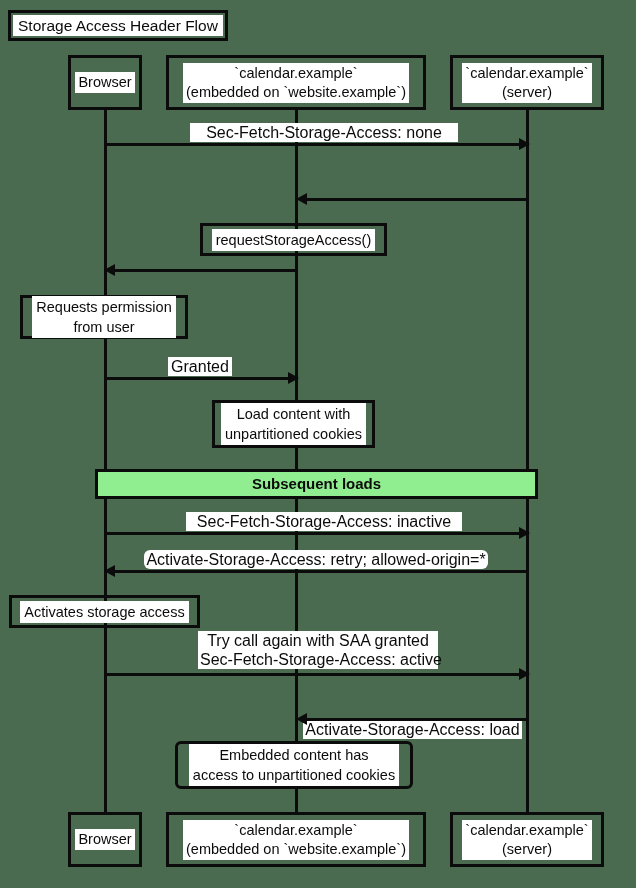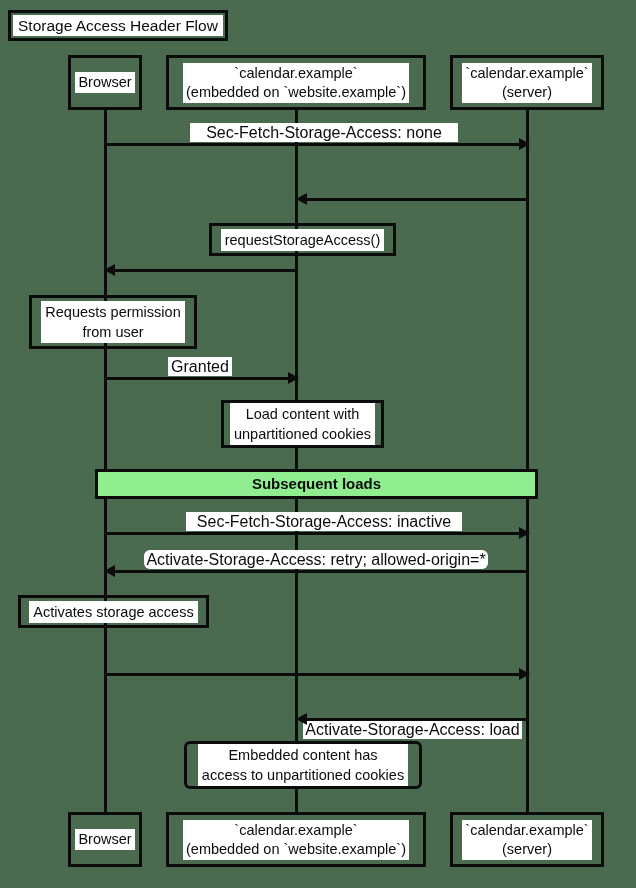--- a/index.html
+++ b/index.html
@@ -87,21 +87,20 @@
     padding: 0 2px;
   }
 
   
   .note-box {
     border: 3px solid #0b0b0b;
     background: transparent;
     display: flex;
     align-items: center;
     justify-content: center;
-    margin-left: 9px;
   }
   .note-box .note-text {
     display: block;
     background: #ffffff;
     color: #0b0b0b;
     font-size: 14.5px;
     line-height: 20px;
     text-align: center;
     white-space: pre;
     padding: 1px 4px;
@@ -156,21 +155,21 @@
 
   <div class="abs msg-line" style="left:307px; top:198px; width:221px;"></div>
   <div class="abs arrow-head left" style="left:296px; top:193px;"></div>
 
   <div class="abs note-box" style="left:200px; top:223px; width:187px; height:33px;">
     <span class="note-text">requestStorageAccess()</span>
   </div>
 
   <div class="abs msg-line" style="left:113px; top:269px; width:183px;"></div>
   <div class="abs arrow-head left" style="left:104px; top:264px;"></div>
-  <div class="abs note-box" style="left:20px; top:295px; width:168px; height:54px;">
+  <div class="abs note-box" style="left:20px; top:295px; width:168px; height:44px;">
     <span class="note-text">Requests permission
 from user</span>
   </div>
 
   <div class="abs msg-label" style="left:168px; top:357px; width:64px; text-align:center;">Granted</div>
   <div class="abs msg-line" style="left:105px; top:377px; width:185px;"></div>
   <div class="abs arrow-head right" style="left:288px; top:372px;"></div>
 
   <div class="abs note-box" style="left:212px; top:400px; width:163px; height:48px;">
     <span class="note-text">Load content with
@@ -186,20 +185,22 @@
   <div class="abs arrow-head right" style="left:519px; top:527px;"></div>
 
   <div class="abs msg-label" style="left:144px; top:550px; width:344px;border-radius:6px;">Activate-Storage-Access: retry; allowed-origin=*</div>
   <div class="abs msg-line" style="left:113px; top:570px; width:415px;"></div>
   <div class="abs arrow-head left" style="left:104px; top:565px;"></div>
 
   <div class="abs note-box" style="left:9px; top:595px; width:191px; height:33px;">
     <span class="note-text">Activates storage access</span>
   </div>
 
+  <div class="abs msg-label" style="left:198px; top:631px; width:240px;">Try call again with SAA granted
+Sec-Fetch-Storage-Access: active</div>
   <div class="abs msg-line" style="left:105px; top:673px; width:416px;"></div>
   <div class="abs arrow-head right" style="left:519px; top:668px;"></div>
 
   <div class="abs msg-label" style="left:303px; top:720px; width:219px;">Activate-Storage-Access: load</div>
   <div class="abs msg-line" style="left:307px; top:718px; width:221px;"></div>
   <div class="abs arrow-head left" style="left:296px; top:713px;"></div>
 
   <div class="abs note-box" style="left:175px; top:741px; width:238px; height:48px;border-radius:6px;">
     <span class="note-text">Embedded content has
 access to unpartitioned cookies</span>

